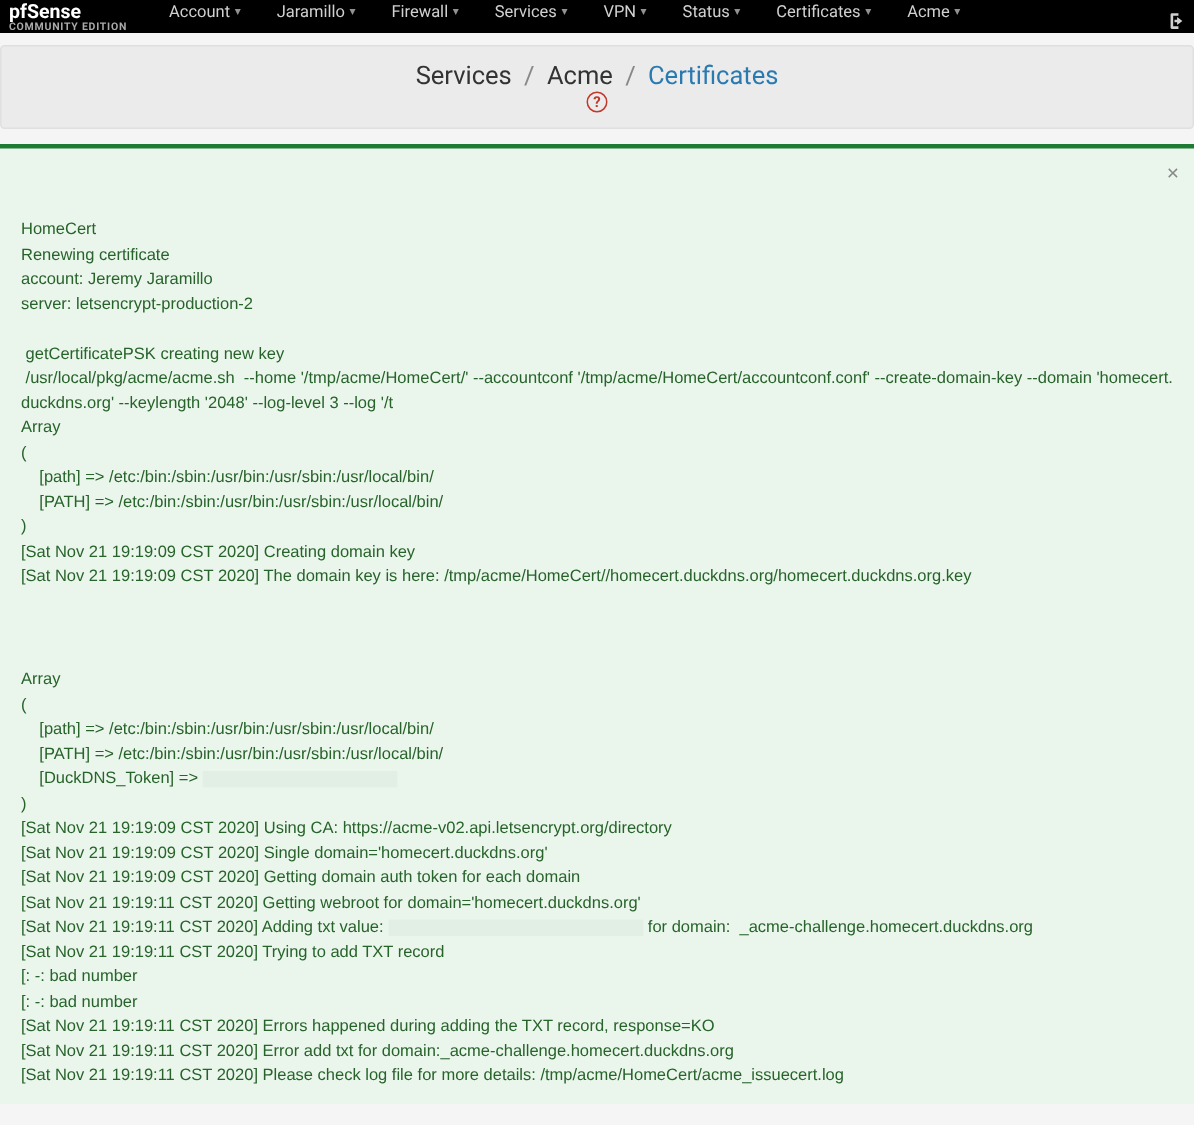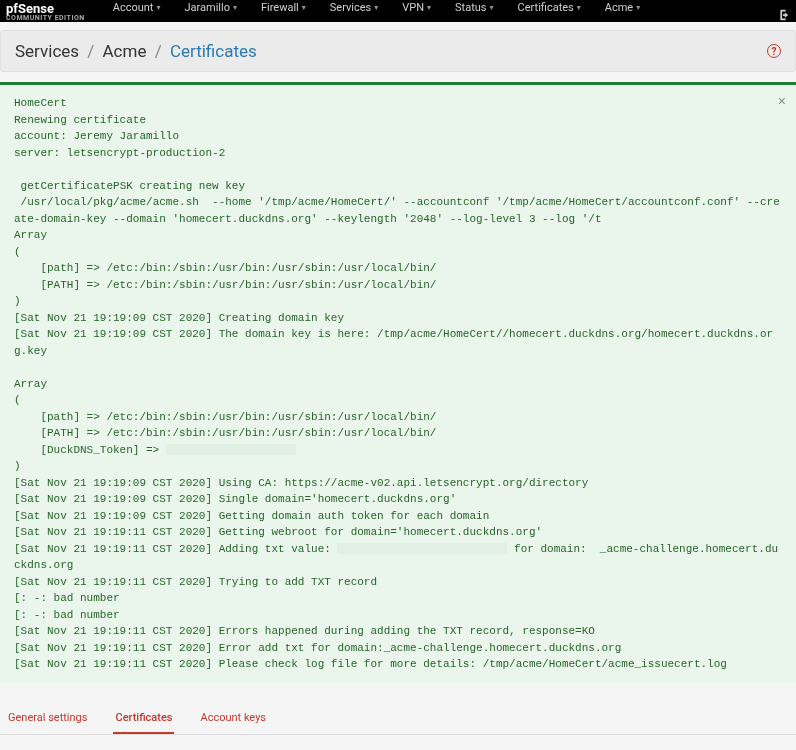--- a/index.html
+++ b/index.html
@@ -5,28 +5,28 @@
   * { box-sizing: border-box; margin: 0; padding: 0; }
   body { font-family: -apple-system, BlinkMacSystemFont, "Segoe UI", Roboto, Arial, sans-serif; font-size: 12px; background: #f5f5f5; color: #333; }
   .topnav { background: #000; height: 22px; display: flex; align-items: flex-end; padding: 0 6px; }
   .brand { color: #fff; font-weight: bold; font-size: 13px; display:flex; flex-direction:column; line-height:1; margin-right:18px;}
   .brand-sub { font-size:7px; color:#aaa; letter-spacing:0.5px; }
   .nav-items { display:flex; gap:4px; flex:1; }
   .nav-item { color:#d0d0d0; padding:0 10px; font-size:11px; cursor:pointer; display:flex; align-items:center; height:30px; }
   .caret { font-size:8px; margin-left:3px; opacity:0.7; }
   .logout { color:#d0d0d0; font-size:14px; cursor:pointer; }
   .page { max-width: 800px; margin: 0 auto; padding: 0 0 20px 0; }
-  .breadcrumb-bar { background:#ebebeb; border:1px solid #e0e0e0; border-radius:3px; margin-top:8px; padding:10px 14px; display:flex; align-items:center; justify-content:space-between; }
+  .breadcrumb-bar { background:#ebebeb; border:1px solid #e0e0e0; border-radius:3px; margin-top:8px; padding:10px 14px; display:flex; align-items:center; justify-content:space-between;flex-direction:column; }
   .bc { font-size:17px; color:#333; }
   .bc-sep { color:#888; margin:0 4px; }
   .bc-active { color:#2a7ab0; }
   .help-icon { color:#c0392b; font-weight:bold; width:14px; height:14px; border:1px solid #c0392b; border-radius:50%; display:inline-flex; align-items:center; justify-content:center; font-size:10px; cursor:pointer;}
   .alert { margin-top:10px; border-top:3px solid #1e7b34; background:#eaf6ec; color:#27632a; padding:10px 14px; font-size:11px; line-height:1.5; position:relative; font-family: Arial, sans-serif; }
   .alert-close { position:absolute; top:6px; right:10px; color:#888; cursor:pointer; font-size:14px;}
-  .log-pre { white-space: pre-wrap; word-break: break-all; font-family: Liberation Mono, monospace; font-size:11px; }
+  .log-pre { white-space: pre-wrap; word-break: break-all; font-family: Liberation Sans, sans-serif; font-size:11px;margin-top:36px; }
   .redact1 { display:inline-block; background:#e8f3f3; height:11px; vertical-align:middle; }
   .redact2 { display:inline-block; background:#e2efe5; height:11px; vertical-align:middle; }
   .tabs { margin-top:22px; border-bottom:1px solid #ddd; display:flex; gap:24px; padding:0 6px;}
   .tab { padding:6px 2px 8px 2px; font-size:11px; color:#c0392b; cursor:pointer; border-bottom:2px solid transparent; }
   .tab.active { border-bottom-color:#c0392b; font-weight:500; }
   svg.ico { width:11px; height:11px; fill:currentColor; vertical-align:middle; }
 </style>
 </head>
 <body>
 

